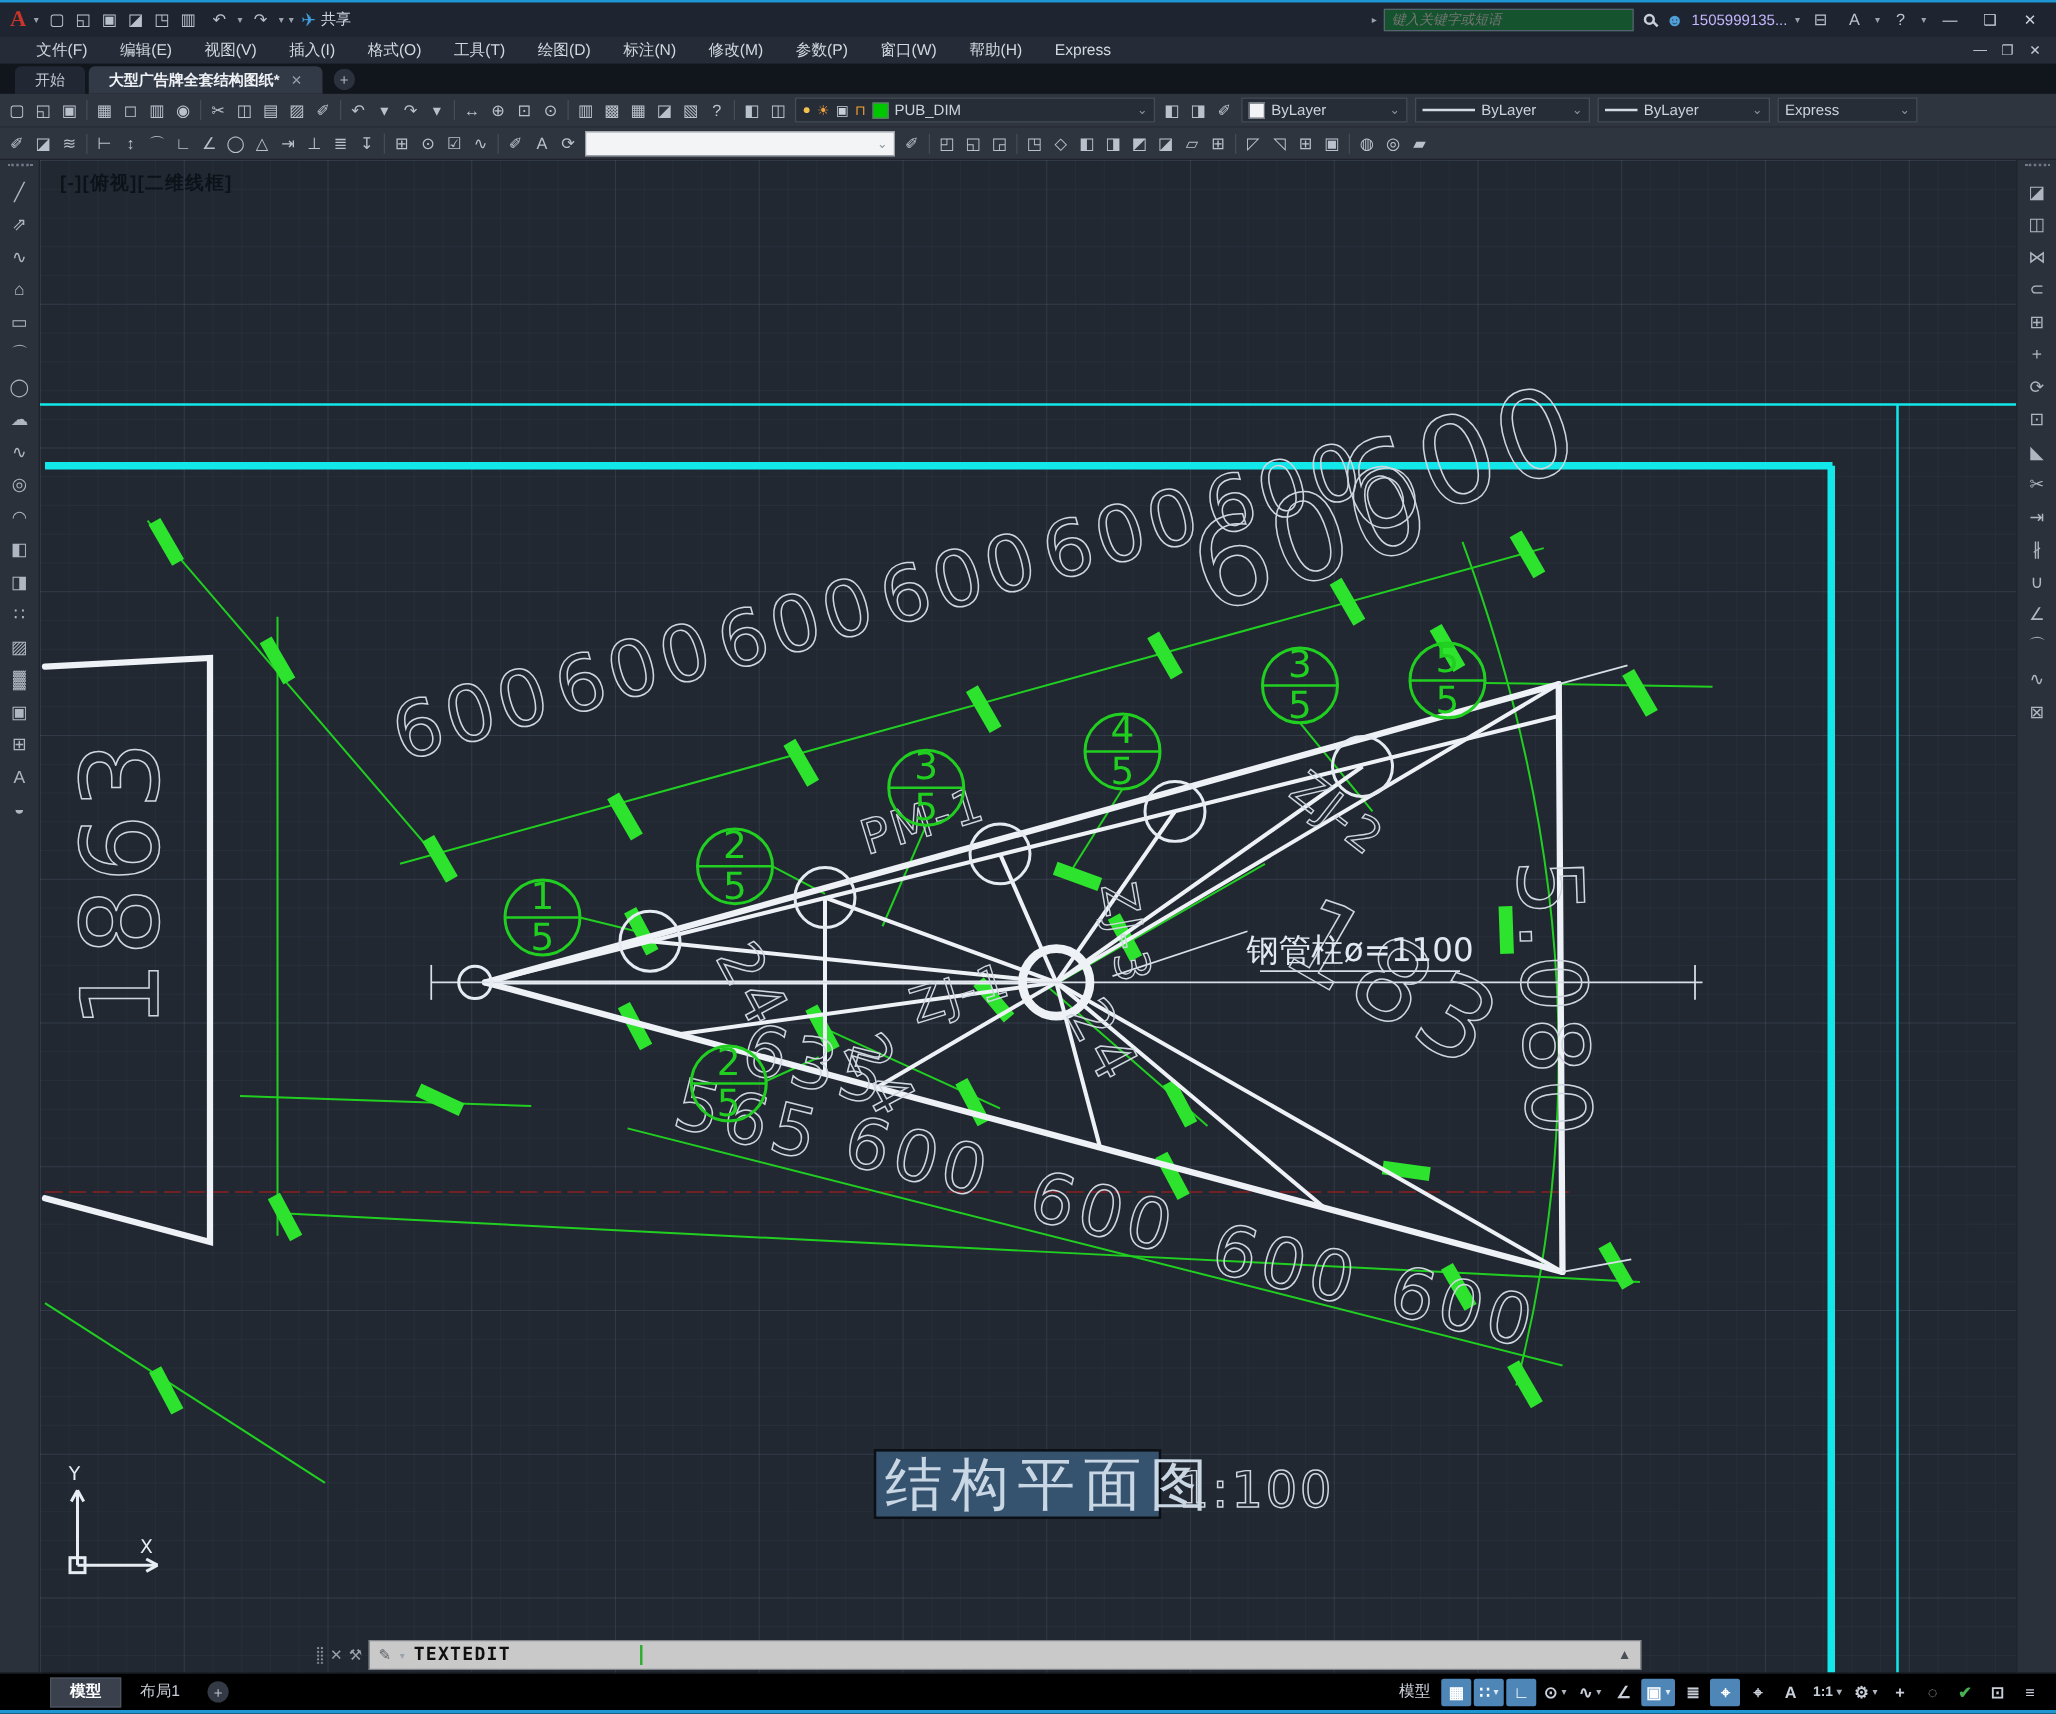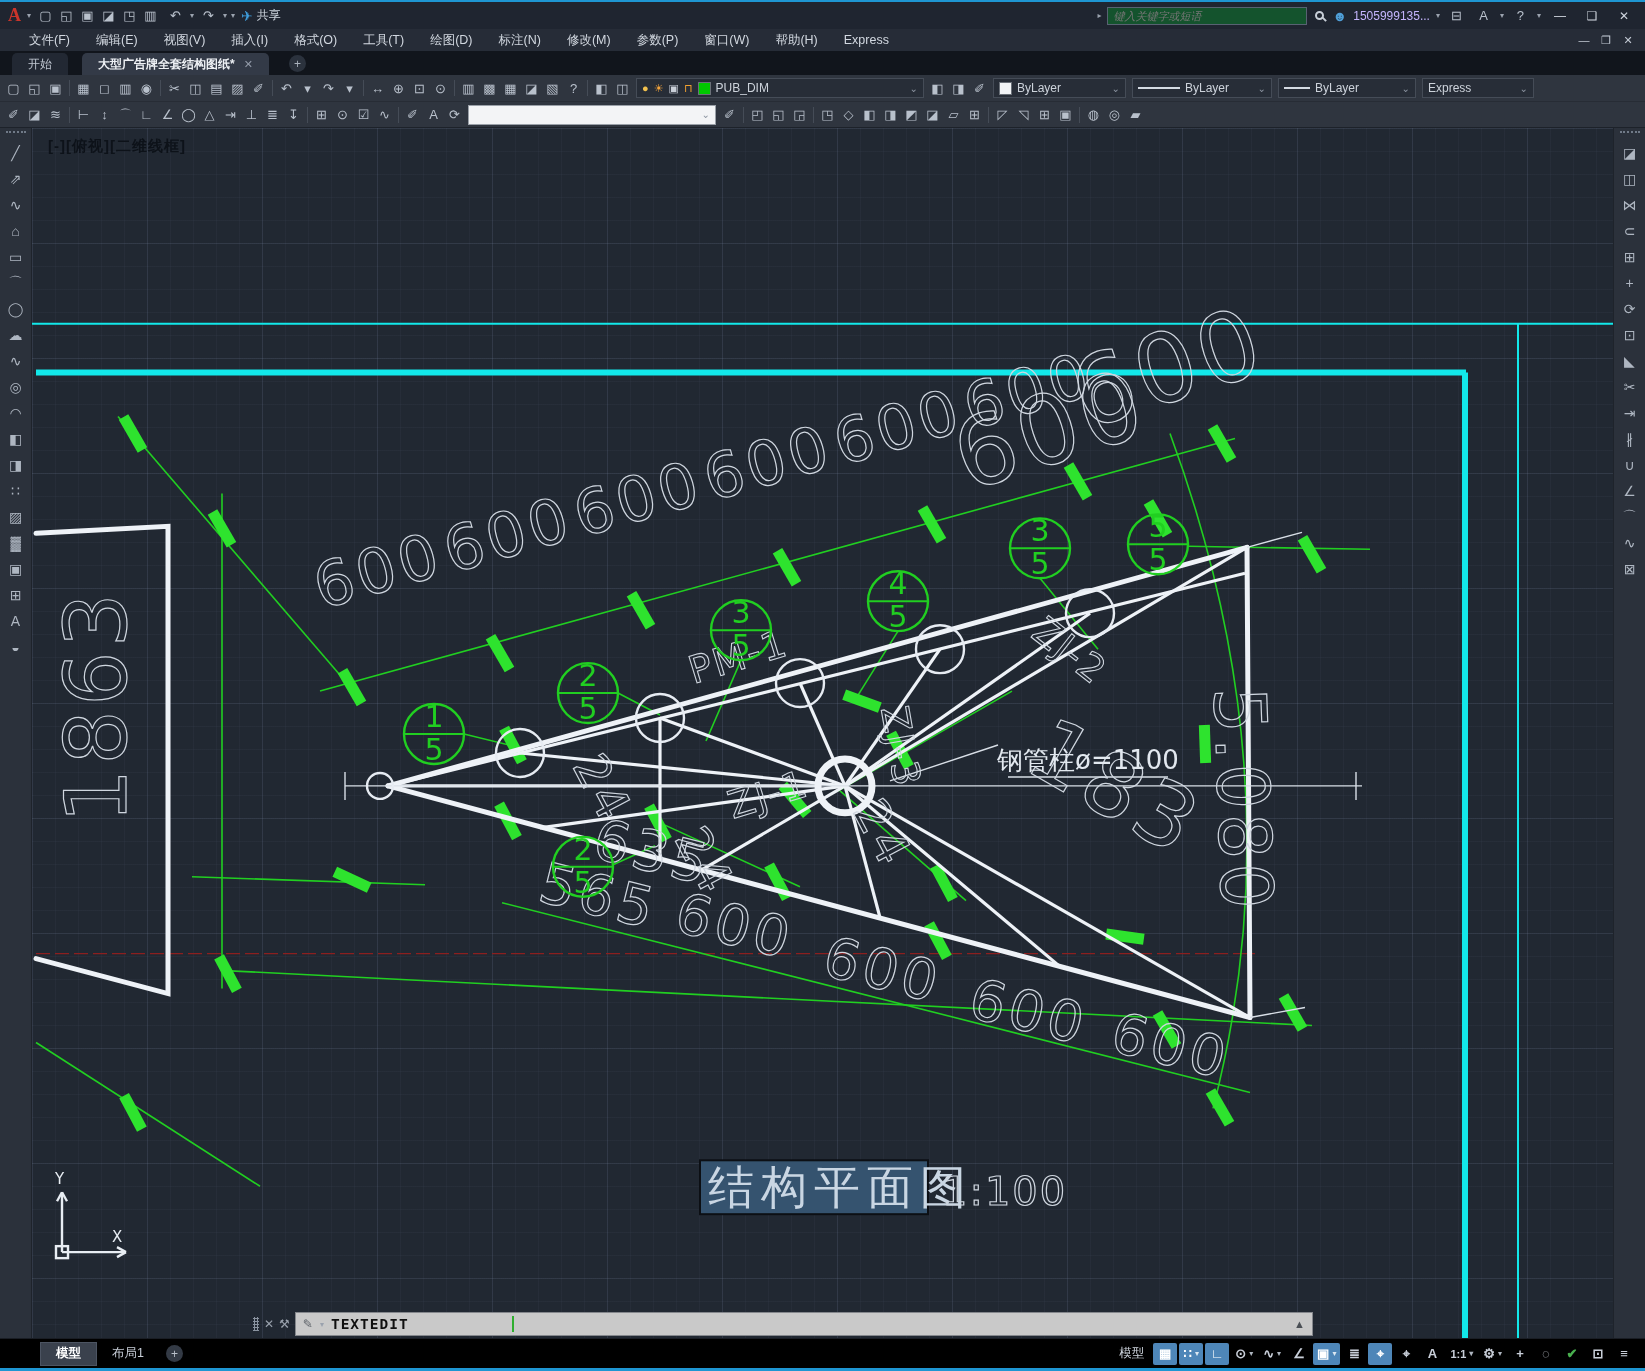--- a/index.html
+++ b/index.html
@@ -22,21 +22,21 @@
 .user{color:#4f9fd8;font-size:14px}
 .acct{color:#c4b5fd}
 .winbtn{width:26px;text-align:center;color:#cfd5de;font-size:12px}
 
 .menubar{height:22px;background:#262c37;display:flex;align-items:center;font-size:12.5px;color:#d2d8e0;padding-left:16px}
 .mi{padding:0 13px;white-space:nowrap}
 .docwin{margin-left:auto;display:flex;padding-right:6px}
 .dw{width:22px;text-align:center;font-size:11px;color:#c3cad4}
 
 .tabbar{height:24px;background:#11151c;display:flex;align-items:flex-end;padding-left:12px}
-.ftab{height:22px;display:flex;align-items:center;padding:0 16px;font-size:12px;color:#c0c7d1;background:#222833;border-radius:5px 5px 0 0;margin-right:14px}
+.ftab{height:22px;display:flex;align-items:center;padding:0 16px;font-size:12px;color:#c0c7d1;background:#222833;border-radius:5px 5px 0 0;margin-right:3px}
 .ftab.active{background:#333a47;color:#eef1f5;font-weight:bold}
 .ftab .x{margin-left:9px;color:#949caa;font-size:11px;font-weight:normal}
 .addtab{width:17px;height:17px;border-radius:50%;background:#2b323d;color:#aab2bd;display:flex;align-items:center;justify-content:center;font-size:12px;margin:0 0 3px 6px}
 
 .tb{background:#2f353f;display:flex;align-items:center;padding:0 3px}
 .tb1{height:27px;border-bottom:1px solid #272c35}
 .tb2{height:26px;border-bottom:1px solid #1d222a}
 .icons{display:flex;align-items:center}
 .combo{height:20px;background:#272d37;border:1px solid #454c57;display:flex;align-items:center;font-size:12px;color:#cdd3db;padding:0 5px;gap:5px;margin:0 3px;white-space:nowrap}
 .combo::after{content:"⌄";color:#8d95a1;font-size:10px;margin-left:auto;padding-left:5px}

